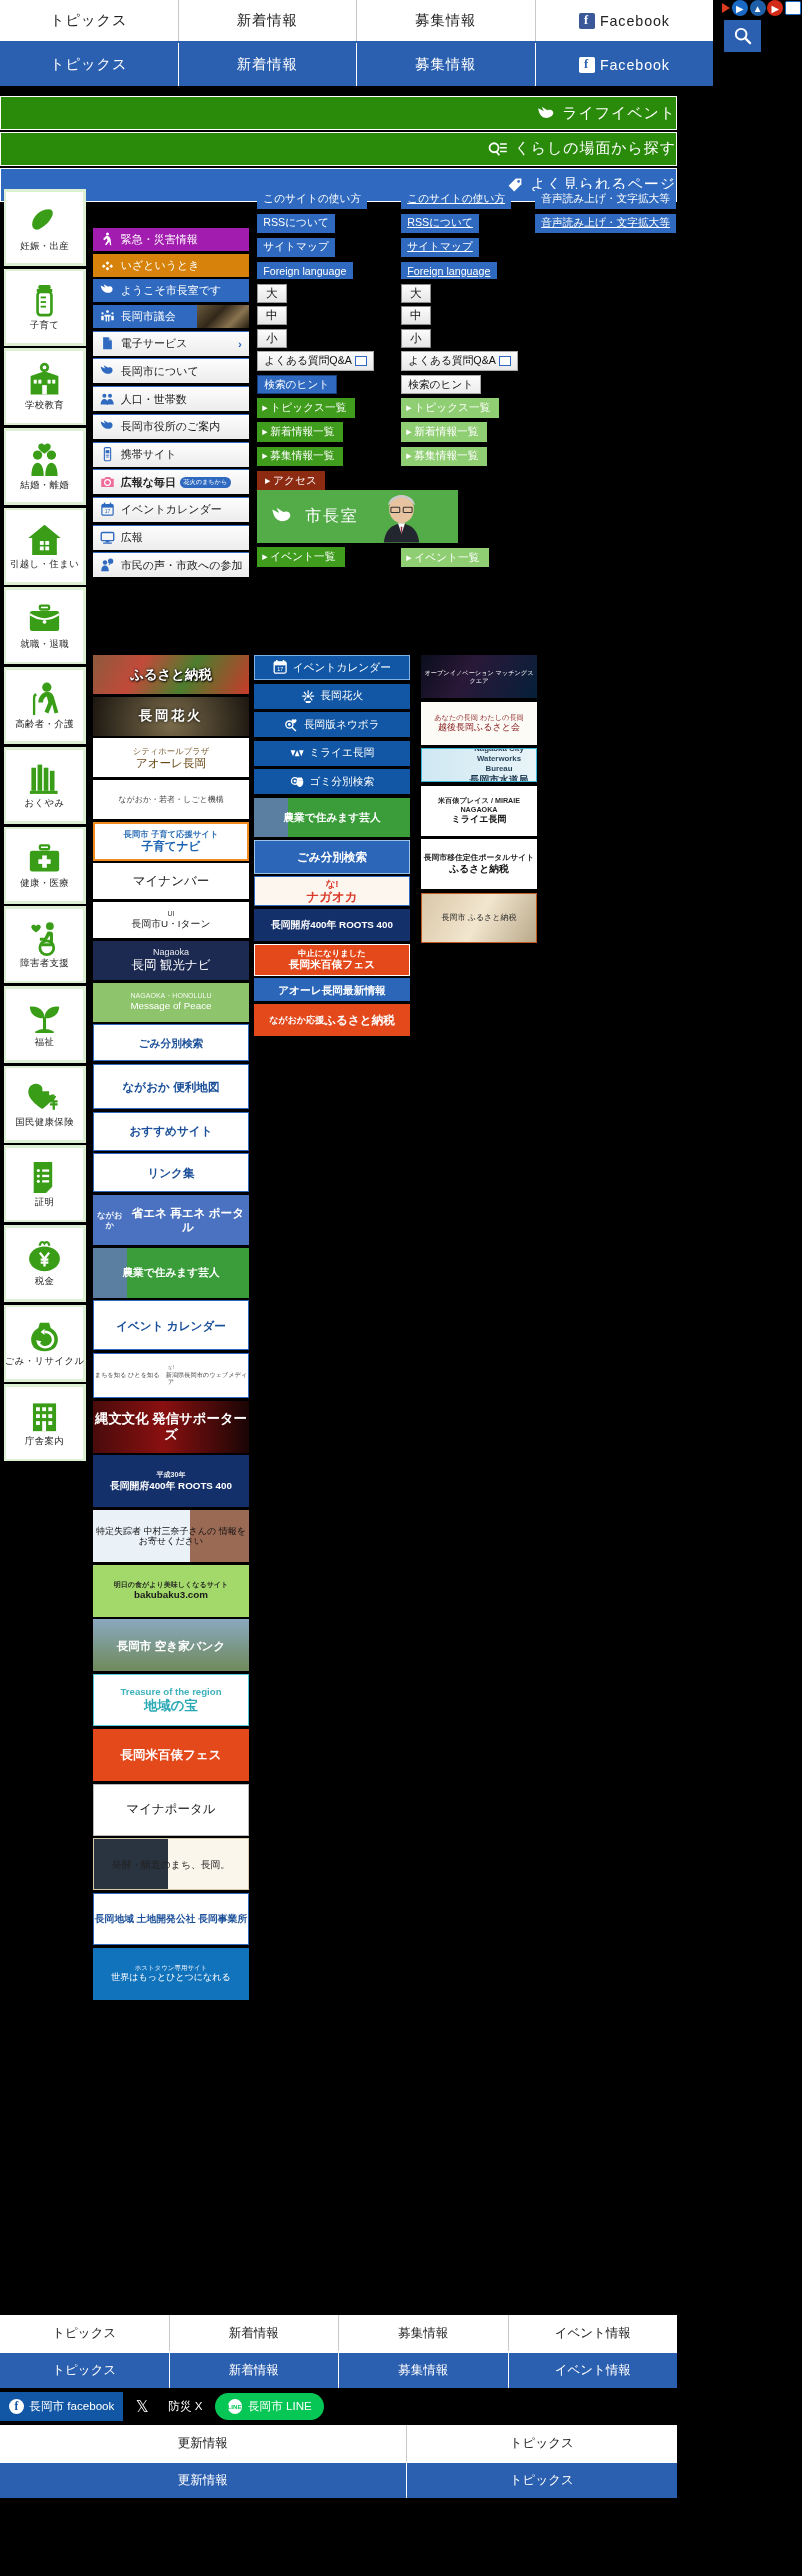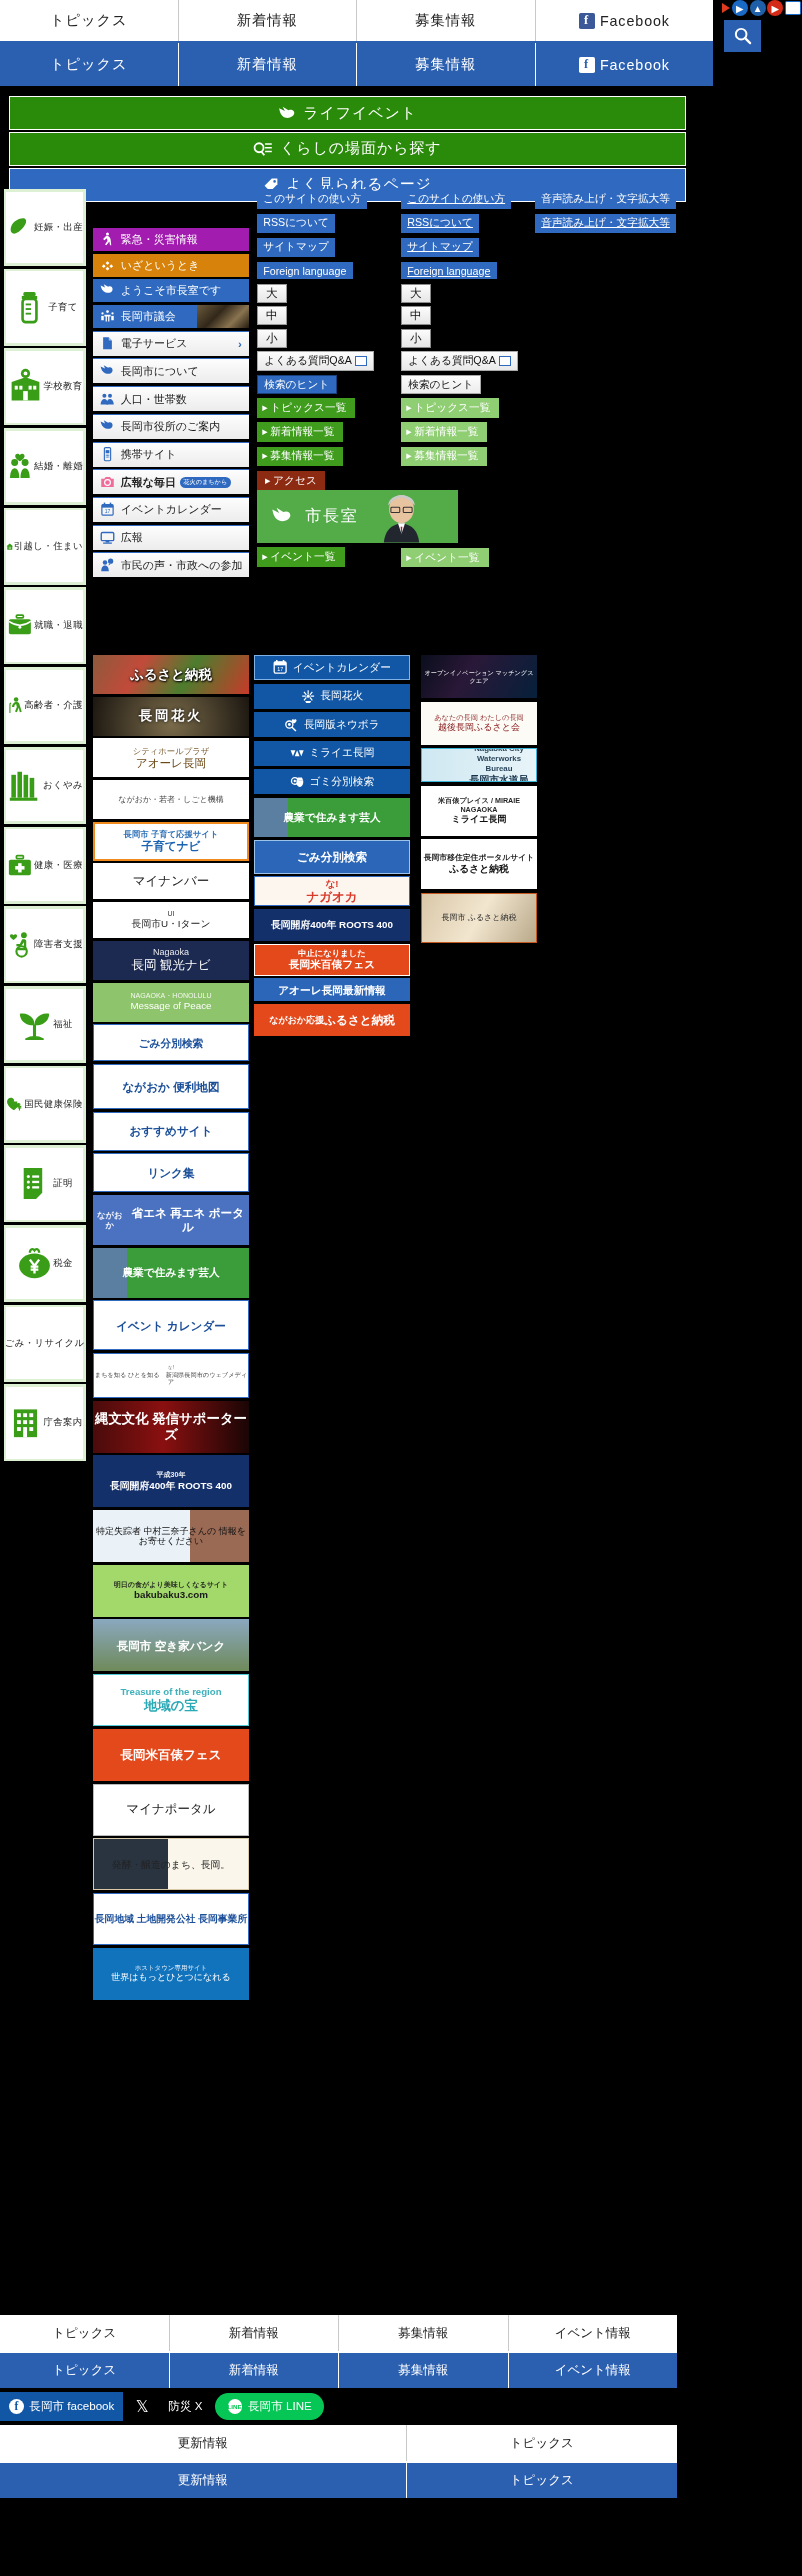--- a/index.html
+++ b/index.html
@@ -51,39 +51,39 @@
   .ti-red { background:#d42a18; }
   .ti .glyph { position:absolute; inset:0; display:flex; align-items:center; justify-content:center; color:#fff; font-size:9.8px; }
   .ti-win { width:16px;height:13.4px;border:1.8px solid #1a69c4;background:#fff;border-radius:1.8px; }
   .search-btn {
     position:absolute; left:724px; top:19.6px; width:37px; height:32px;
     background:#2b5fb0; display:flex; align-items:center; justify-content:center;
   }
   .search-btn svg { width:19.6px; height:19.6px; }
 
   
-  .bar { width:677px; height:34px; margin-left:9px; display:flex;
-         align-items:center; justify-content:center; font-size:15px;
+  .bar { width:677px; height:34px; display:flex;
+         align-items:center; justify-content:flex-end; font-size:15px;
          border:1.8px solid #fff; letter-spacing:0.9px; }
   .bar-green { background:#2a8a0a; }
   .bar-blue  { background:#2f6ac0; }
   .bar .ic { margin-right:7.1px; display:inline-flex; }
 
   
   .main { position:absolute; left:0; top:189px; width:802px; }
 
   
   .sidebar { position:absolute; left:3.6px; top:0; width:86px; }
   .side-item {
     width:82px; height:77px; background:#ddf0d4; padding:2.7px;
     margin-bottom:2.7px;
   }
   .side-inner {
     width:100%; height:100%; background:#fff; display:flex;
-    align-items:center; justify-content:center; gap:0;
+    flex-direction:column; align-items:center; justify-content:center; gap:0;
   }
   .side-inner svg { width:37px; height:37px; fill:#3a9d17; }
   .side-label { color:#222; font-size:9.4px; letter-spacing:0.4px; white-space:nowrap; }
 
   
   .menucol { position:absolute; left:93px; top:0; width:156px; }
   .mrow {
     width:156px; height:23px; margin-bottom:2.7px; display:flex;
     align-items:center; padding-left:5.3px; font-size:11px;
     position:relative; overflow:hidden;

